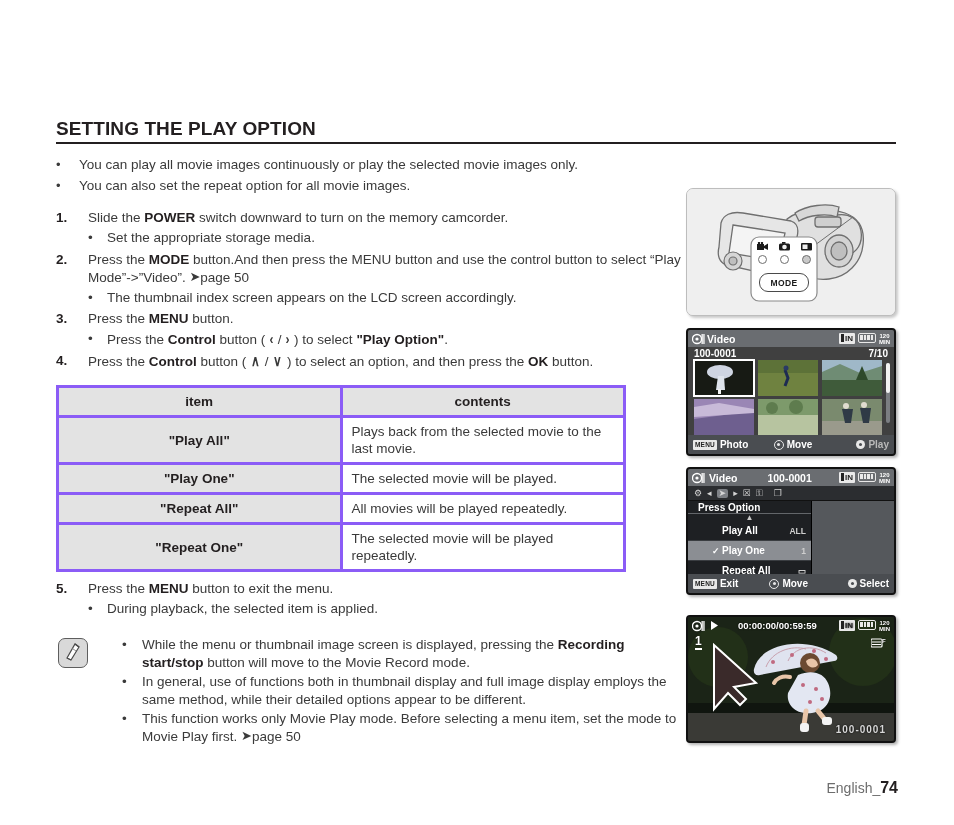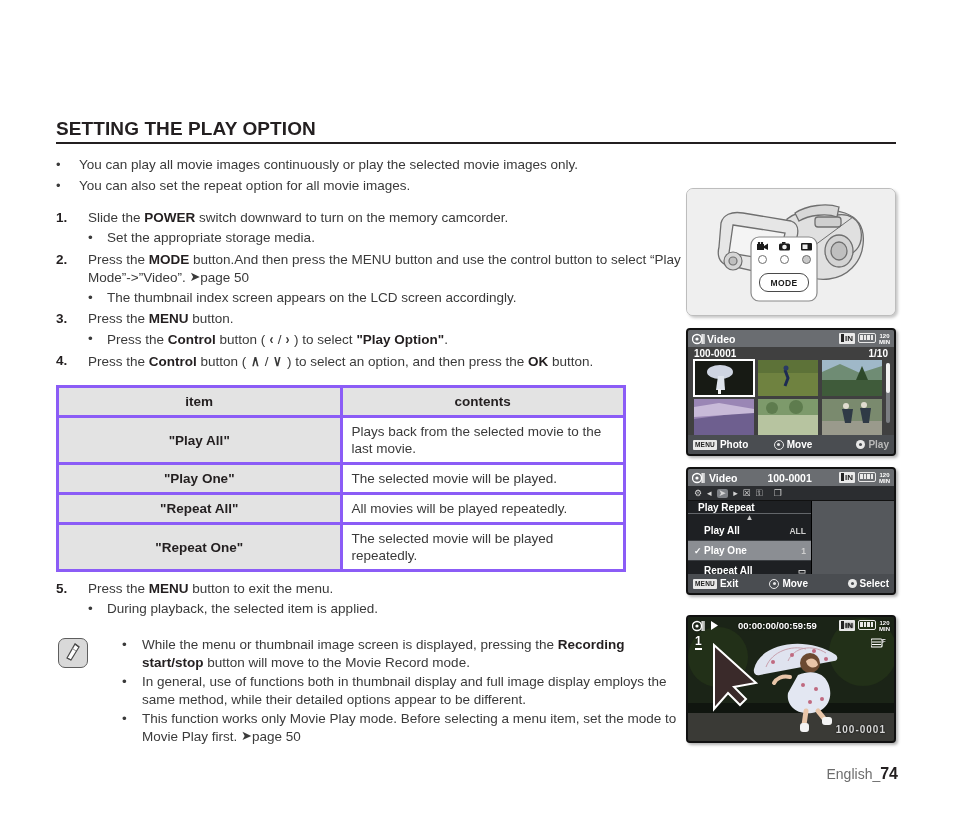--- a/index.html
+++ b/index.html
@@ -151,21 +151,21 @@
     color: #3a3a3a;
     margin-bottom: 1px;
   }
   .note-bullet .dot { width: 20px; flex: none; }
   .note-bullet .txt { flex: 1; }
   .note-bullet .txt b { color: #231f20; font-weight: bold; }
 
   
   .footer {
     position: absolute;
-    right: 56px; bottom: 42px;
+    right: 56px; bottom: 28px;
     font-size: 14px;
     color: #6d6d6d;
   }
   .footer b { color: #231f20; font-size: 16px; font-weight: bold; }
 
   
   .panel {
     position: absolute;
     left: 686px;
     width: 210px;
@@ -301,21 +301,21 @@
   }
   .menu-title {
     font-size:10px; font-weight:bold; color:#fff;
     padding:1px 0 0 10px;
     border-bottom:1px solid #63666a;
   }
   .caret { text-align:center; font-size:8px; color:#c9c9c9; line-height:7px;}
   .menu-row {
     height:20px; display:flex; align-items:center;
     font-size:10px; font-weight:bold; color:#fff;
-    padding:0 5px 0 6px; box-sizing:border-box;
+    padding:0 5px 0 24px; box-sizing:border-box;
     border-bottom:1px solid #3a3d41;
   }
   .menu-row .lbl { flex:1; }
   .menu-row .rico { font-size:8.5px; color:#cfcfcf; }
   .menu-row.selected { background:#8b8e93; }
   .menu-row .check { width:10px; font-size:9px; }
   .menu-right {
     position:absolute; left:124px; right:0; top:32px; bottom:19px;
     background:#55585c;
   }
@@ -558,21 +558,21 @@
         <span class="min120">
           <span>120</span><br>
           <span>MIN</span>
         </span>
       </span>
     </div>
 
     <div class="thumb-area">
       <div class="thumb-head">
         <span>100-0001</span>
-        <span>1/10</span>
+        <span>7/10</span>
       </div>
       <div class="thumb-grid">
         <div class="th sel">
           <svg width="60" height="36" viewBox="0 0 60 36">
               <rect width="60" height="36" fill="#171a14"></rect>
               <ellipse cx="26" cy="12" rx="13" ry="7" fill="#cfd5e2"></ellipse>
               <path d="M24 16 L22 30 L31 30 L30 16 Z" fill="#dfe4ec"></path>
               <rect x="24" y="29" width="3" height="5" fill="#f2f2f2"></rect>
             </svg>
         </div>
@@ -673,21 +673,21 @@
       <span class="tabico active">➤</span>
       <span class="tabico">▸</span>
       <span class="tabico">☒</span>
       <span class="tabico">⚿</span>
       <span class="tabico" style="margin-left:6px">❐</span>
     </div>
 
     <div class="menu-right"></div>
 
     <div class="menu-list">
-      <div class="menu-title">Play Repeat</div>
+      <div class="menu-title">Press Option</div>
       <div class="caret">▲</div>
 
       <div class="menu-row">
         <span class="check"></span>
         <span class="lbl">Play All</span>
         <span class="rico">ALL</span>
       </div>
 
       <div class="menu-row selected">
         <span class="check">✓</span>

